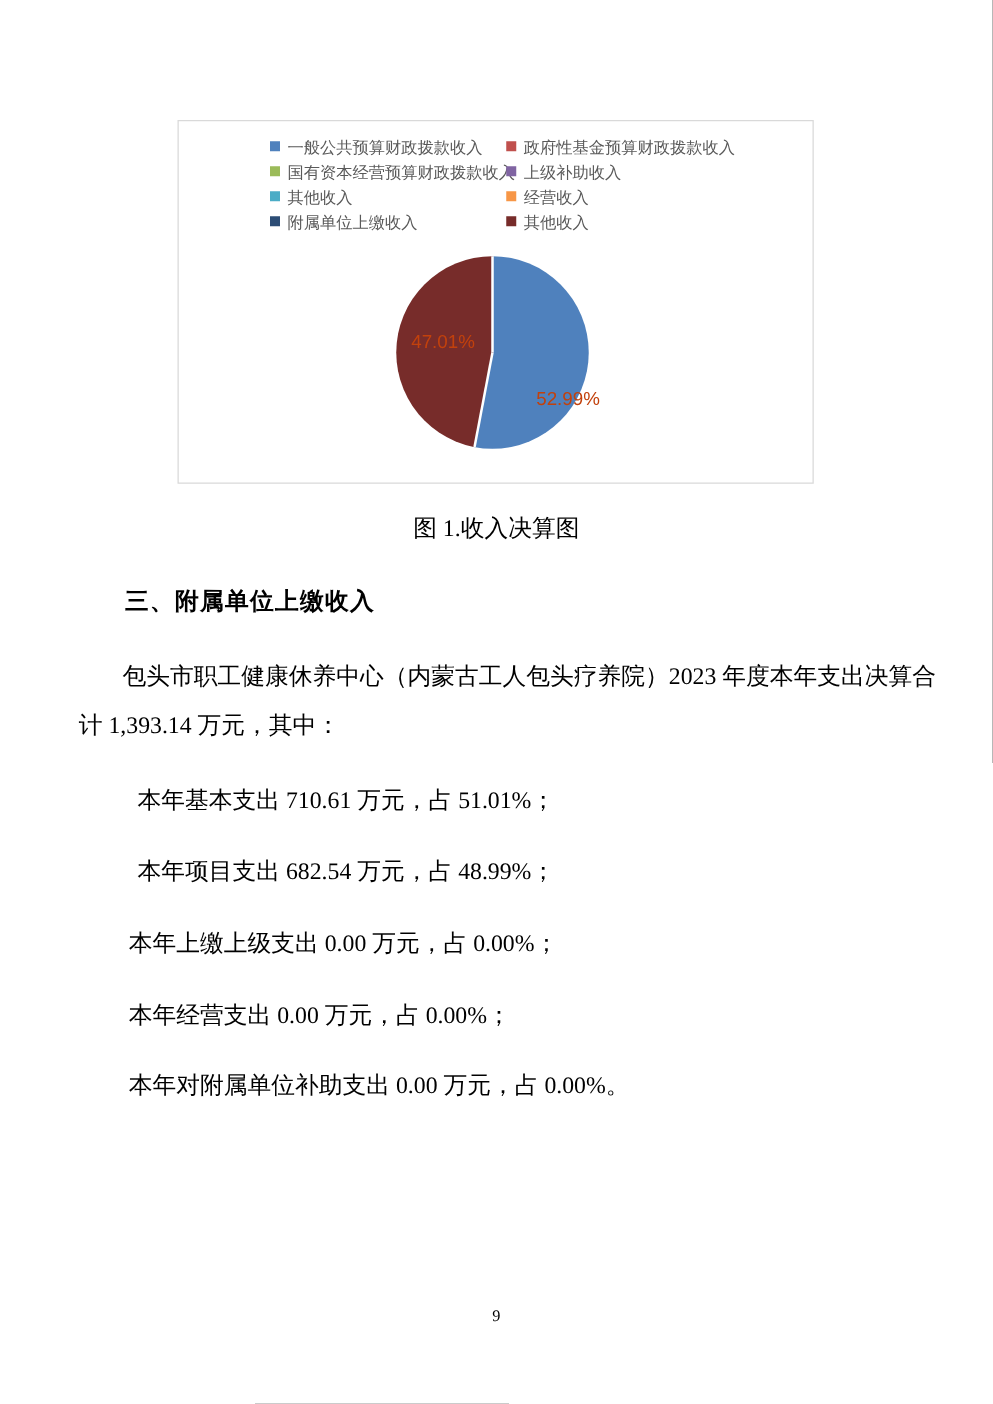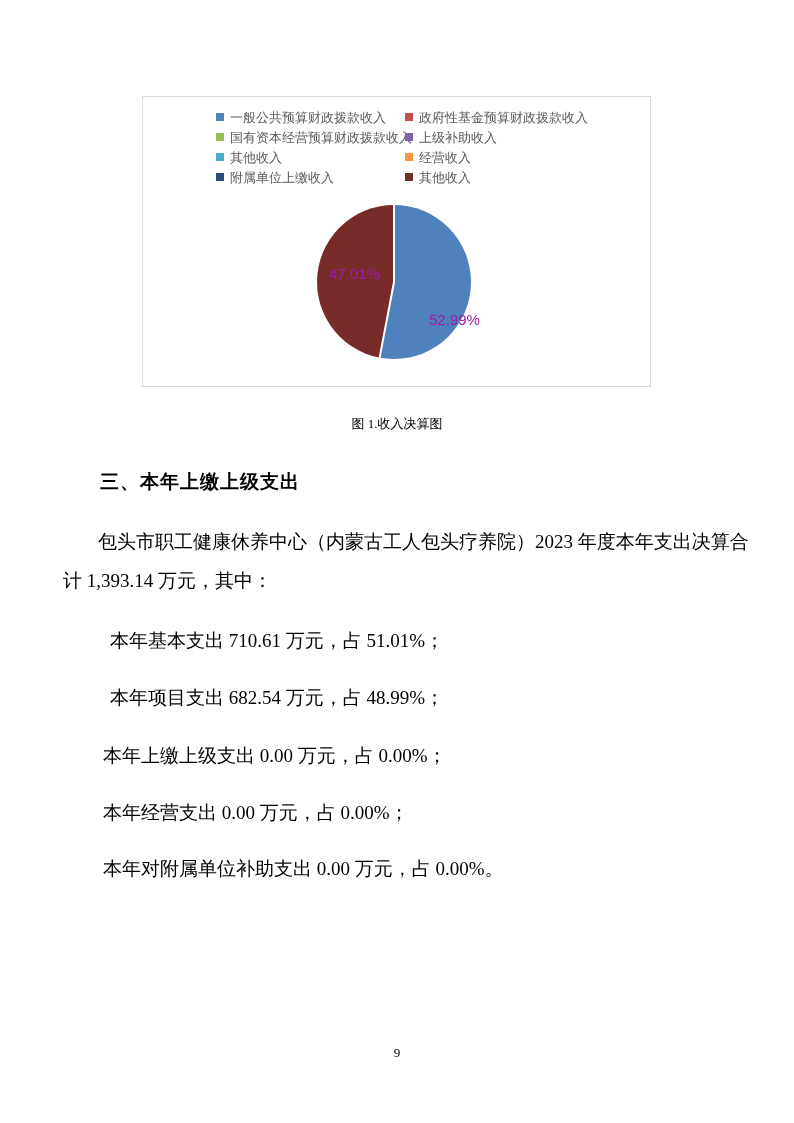--- a/index.html
+++ b/index.html
@@ -51,31 +51,31 @@
     position:absolute;
     left:76px; top:0;
     width:2px; height:77px;
     background:#ffffff;
     transform-origin:50% 100%;
   }
   .pie-label {
     position:absolute;
     font-family:"Liberation Sans", sans-serif;
     font-size:15px;
-    color:#a21caf;
+    color:#c2410c;
     white-space:nowrap;
   }
   .pie-label.l1 { left:286px; top:190px;margin-top:24px; }
   .pie-label.l2 { left:186px; top:168px; }
 
   .figure-caption {
     position:absolute;
     left:0; top:413px; width:794px;
     text-align:center;
-    font-size:13px;
+    font-size:19px;
     line-height:22px;
   }
 
   
   .section-heading {
     position:absolute;
     left:100px; top:470px;
     font-family:"Liberation Sans", sans-serif;
     font-weight:bold;
     font-size:19px;
@@ -144,21 +144,21 @@
       <div class="pie-divider" style="transform: rotate(0deg);"></div>
       <div class="pie-divider" style="transform: rotate(190.764deg);"></div>
     </div>
 
     <span class="pie-label l1">52.99%</span>
     <span class="pie-label l2">47.01%</span>
   </div>
 
   <div class="figure-caption">图 1.收入决算图</div>
 
-  <div class="section-heading">三、本年上缴上级支出</div>
+  <div class="section-heading">三、附属单位上缴收入</div>
 
   <div class="body-line ln0">包头市职工健康休养中心（内蒙古工人包头疗养院）2023 年度本年支出决算合</div>
   <div class="body-line ln1">计 1,393.14 万元，其中：</div>
   <div class="body-line ln2">本年基本支出 710.61 万元，占 51.01%；</div>
   <div class="body-line ln3">本年项目支出 682.54 万元，占 48.99%；</div>
   <div class="body-line ln4">本年上缴上级支出 0.00 万元，占 0.00%；</div>
   <div class="body-line ln5">本年经营支出 0.00 万元，占 0.00%；</div>
   <div class="body-line ln6">本年对附属单位补助支出 0.00 万元，占 0.00%。</div>
 
   <div class="page-number">9</div>

